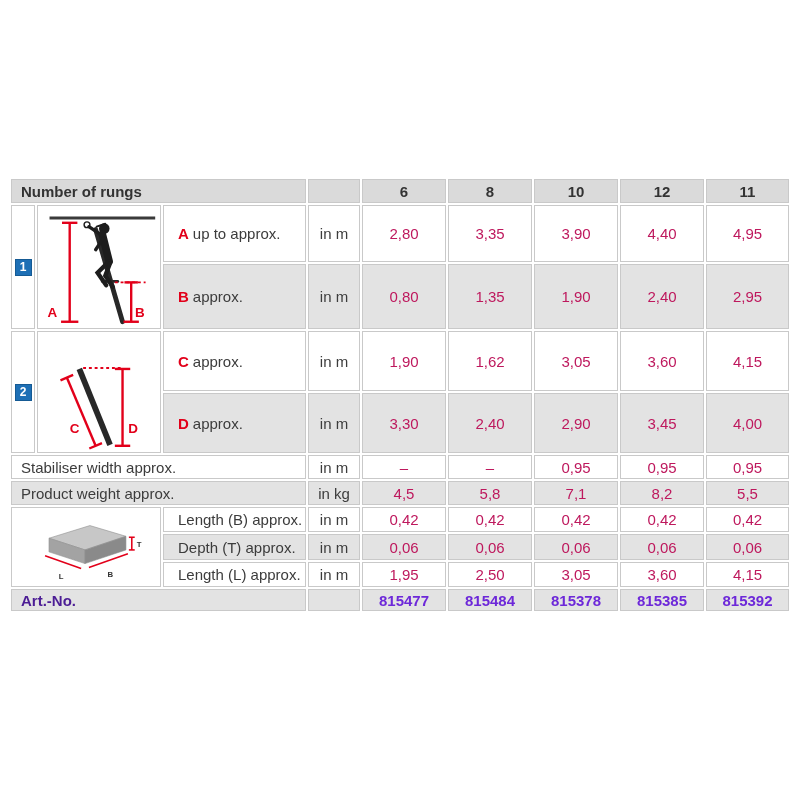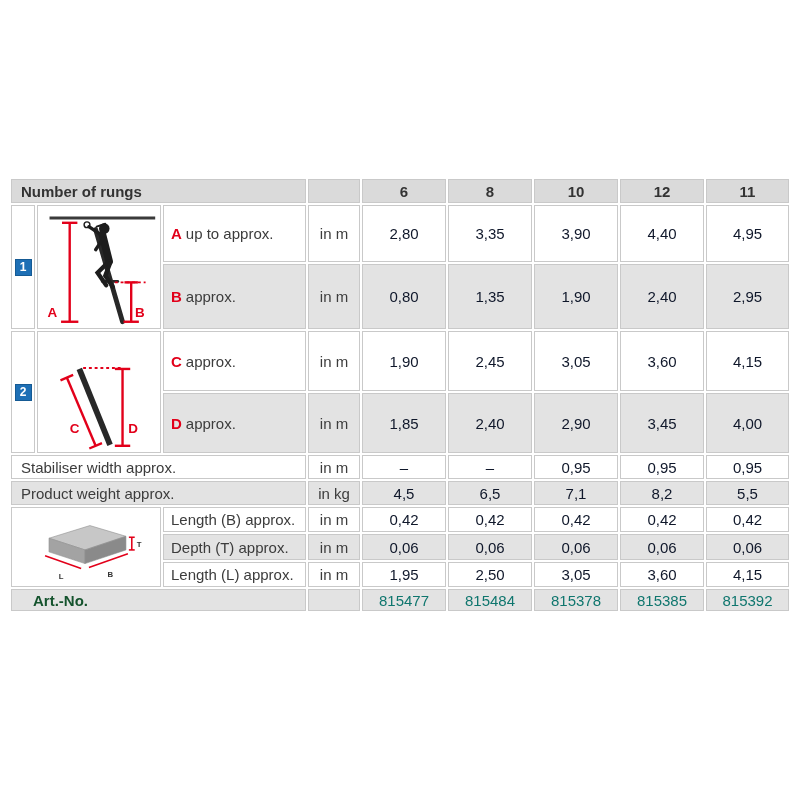--- a/index.html
+++ b/index.html
@@ -28,24 +28,24 @@
     color: #3c3c3c;
     vertical-align: middle;
     padding: 0;
     overflow: hidden;
     white-space: nowrap;
   }
   td.hdr { background: #dadada; font-weight: bold; color: #333; }
   td.g   { background: #e3e3e3; }
   td.title-cell, td.span-label { padding-left: 9px; font-size: 15px; }
   td.num, td.val, td.unit { text-align: center; }
-  td.row-label { padding-left: 7px; }
-  td.val { color: #0f172a; }
-  td.art-val { text-align: center; font-weight: normal; color: #0f766e; }
-  td.art-label { font-weight: bold; color: #14532d; padding-left: 21px; }
+  td.row-label { padding-left: 14px; }
+  td.val { color: #be185d; }
+  td.art-val { text-align: center; font-weight: bold; color: #6d28d9; }
+  td.art-label { font-weight: bold; color: #4c1d95; padding-left: 9px; }
   .letter { font-weight: bold; color: #e2001a; margin-right: 4px; }
 
   tr.h24 { height: 24px; }
   tr.h57 { height: 57px; }
   tr.h65 { height: 65px; margin-left: 21px; }
   tr.h60 { height: 60px; }
   tr.h25 { height: 25px; }
   tr.h26 { height: 26px; margin-left: 36px; }
   tr.h22 { height: 22px; }
 
@@ -174,53 +174,53 @@
           </g>
           <text x="33" y="103" font-size="14" font-weight="bold" fill="#e2001a">C</text>
           <text x="94" y="103" font-size="14" font-weight="bold" fill="#e2001a">D</text>
         </svg>
       </td>
       <td class="row-label">
         <span class="letter">C</span><span>approx.</span>
       </td>
       <td class="unit">in m</td>
       <td class="val">1,90</td>
-      <td class="val">2,45</td>
+      <td class="val">1,62</td>
       <td class="val">3,05</td>
       <td class="val">3,60</td>
       <td class="val">4,15</td>
     </tr>
 
     <tr class="h60">
       <td class="row-label g">
         <span class="letter">D</span><span>approx.</span>
       </td>
       <td class="unit g">in m</td>
-      <td class="val g">1,85</td>
+      <td class="val g">3,30</td>
       <td class="val g">2,40</td>
       <td class="val g">2,90</td>
       <td class="val g">3,45</td>
       <td class="val g">4,00</td>
     </tr>
 
     <tr class="h24">
       <td class="span-label" colspan="3">Stabiliser width approx.</td>
       <td class="unit">in m</td>
       <td class="val">–</td>
       <td class="val">–</td>
       <td class="val">0,95</td>
       <td class="val">0,95</td>
       <td class="val">0,95</td>
     </tr>
 
     <tr class="h24">
       <td class="span-label g" colspan="3">Product weight approx.</td>
       <td class="unit g">in kg</td>
       <td class="val g">4,5</td>
-      <td class="val g">6,5</td>
+      <td class="val g">5,8</td>
       <td class="val g">7,1</td>
       <td class="val g">8,2</td>
       <td class="val g">5,5</td>
     </tr>
 
     <tr class="h25">
       <td class="illus-cell" colspan="2" rowspan="3">
         <svg width="146" height="76" viewBox="0 0 148 78">
           <g stroke="#8f8f8f" stroke-width="0.6">
             <polygon points="36,30 78,17 115,28 73,42" fill="#c7c7c7"></polygon>

